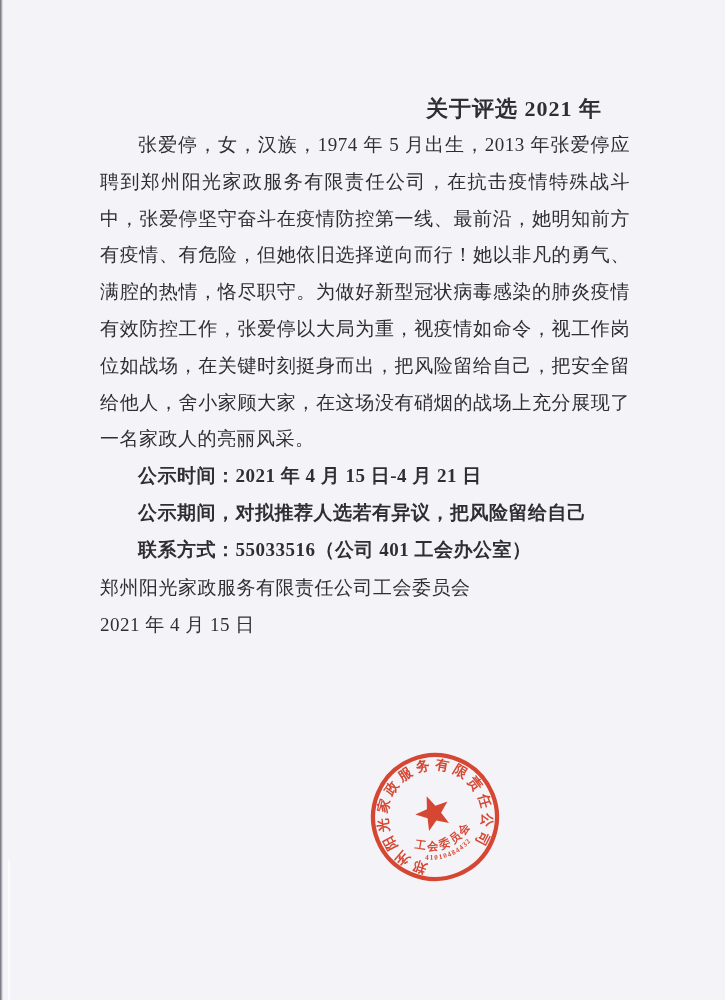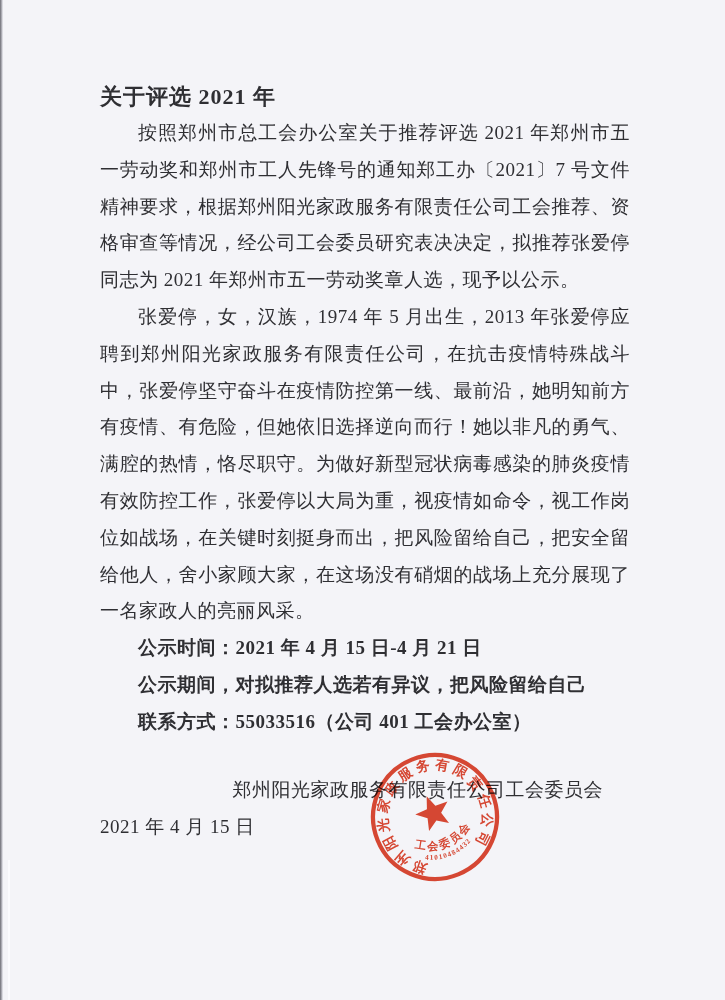--- a/index.html
+++ b/index.html
@@ -24,46 +24,45 @@
     background: #fdfdff; opacity: .8;
   }
   .content {
     position: relative;
     padding: 78px 95px 0 100px; 
   }
   .title {
     font-size: 22px;
     font-weight: 700;
     line-height: 37px;
-    text-align: left;
+    text-align: right;
     padding-right: 28px;  
     letter-spacing: 1px;
+    margin-top: 12px;
   }
   .title.last { margin-bottom: 22px; }
   .body-text p {
     margin: 0;
     font-size: 19px;
     line-height: 36.8px;
     text-indent: 2em;
     text-align: justify;
     text-align-last: left;
     letter-spacing: .5px;
   }
   .notice-line {
     font-size: 19px;
     line-height: 36.8px;
     text-indent: 2em;
     letter-spacing: .5px;
     font-weight: bold;
   }
   .signature {
-    margin-top: 30px;
     font-size: 19px;
     line-height: 37px;
-    text-align: right;
     padding-right: 27px;
     letter-spacing: .5px;
   }
   .doc-date {
     font-size: 19px;
     line-height: 37px;
     text-align: left;
     padding-right: 128px;
     letter-spacing: .5px;
   }
@@ -87,21 +86,20 @@
 <body>
 
 <div class="page">
   <div class="scan-edge-left"></div>
   <div class="scan-fold"></div>
 
   <div class="content">
     <div class="title">关于评选 2021 年</div>
 
     <div class="body-text">
-      <p>按照郑州市总工会办公室关于推荐评选 2021 年郑州市五一劳动奖和郑州市工人先锋号的通知郑工办〔2021〕7 号文件精神要求，根据郑州阳光家政服务有限责任公司工会推荐、资格审查等情况，经公司工会委员研究表决决定，拟推荐张爱停同志为 2021 年郑州市五一劳动奖章人选，现予以公示。</p>
       <p>张爱停，女，汉族，1974 年 5 月出生，2013 年张爱停应聘到郑州阳光家政服务有限责任公司，在抗击疫情特殊战斗中，张爱停坚守奋斗在疫情防控第一线、最前沿，她明知前方有疫情、有危险，但她依旧选择逆向而行！她以非凡的勇气、满腔的热情，恪尽职守。为做好新型冠状病毒感染的肺炎疫情有效防控工作，张爱停以大局为重，视疫情如命令，视工作岗位如战场，在关键时刻挺身而出，把风险留给自己，把安全留给他人，舍小家顾大家，在这场没有硝烟的战场上充分展现了一名家政人的亮丽风采。</p>
     </div>
 
     <div class="notice-line">公示时间：2021 年 4 月 15 日-4 月 21 日</div>
     <div class="notice-line">公示期间，对拟推荐人选若有异议，把风险留给自己</div>
     <div class="notice-line">联系方式：55033516（公司 401 工会办公室）</div>
 
     <div class="signature">郑州阳光家政服务有限责任公司工会委员会</div>
     <div class="doc-date">2021 年 4 月 15 日</div>
   </div>

